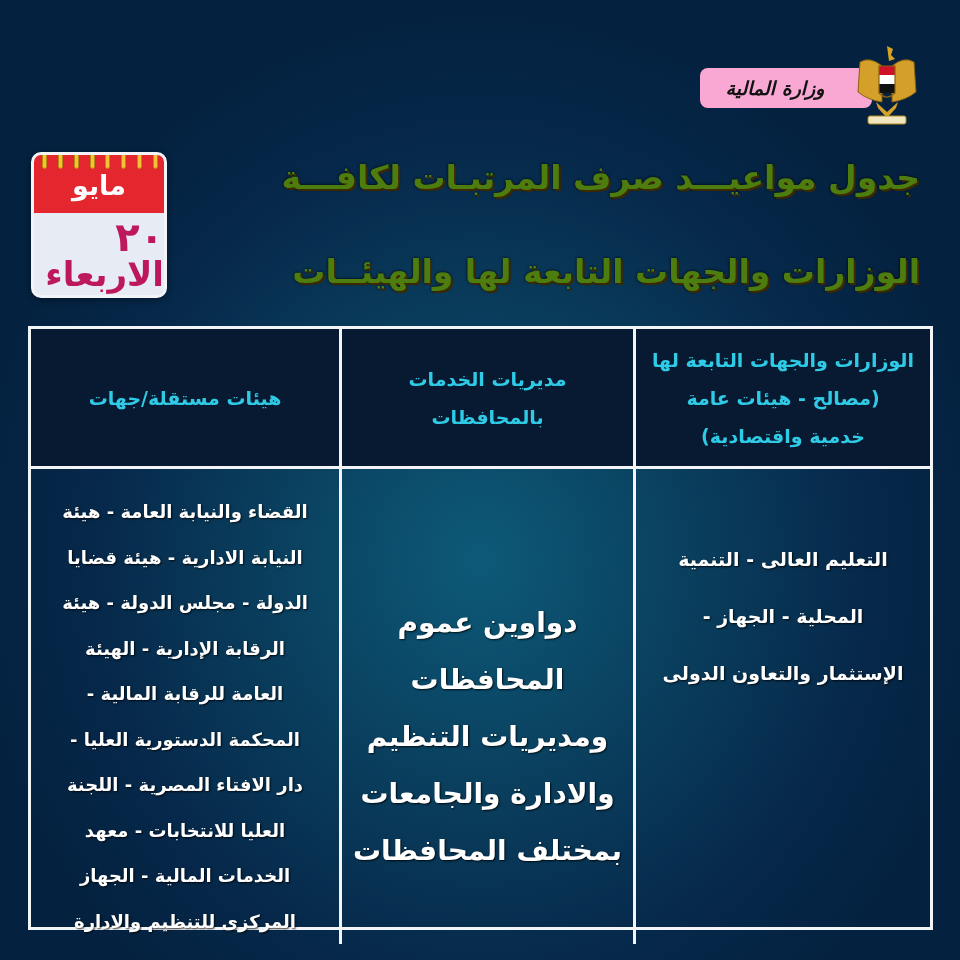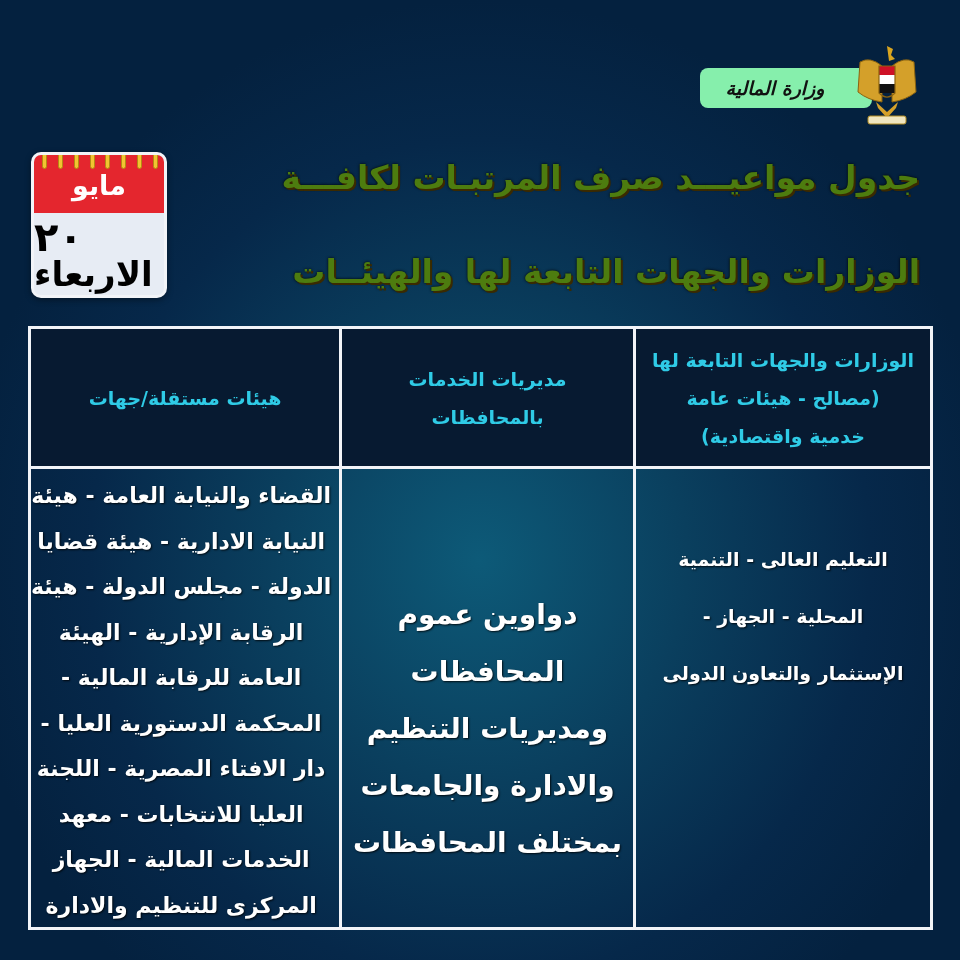--- a/index.html
+++ b/index.html
@@ -9,21 +9,21 @@
     font-family: "DejaVu Sans", sans-serif;
     background: radial-gradient(ellipse 520px 560px at 480px 560px, #0d5a78 0%, #0a3f5e 40%, #06284a 75%, #04213f 100%);
     color: #fff;
   }
   
   .logo-wrap {
     position: absolute; left: 700px; top: 42px; width: 230px; height: 90px;
   }
   .logo-pill {
     position: absolute; left: 0; top: 26px; width: 172px; height: 40px;
-    background: #86efac; border-radius: 8px;
+    background: #f9a8d4; border-radius: 8px;
     display: flex; align-items: center; justify-content: center;
     padding-right: 22px;
   }
   .logo-pill span {
     color: #111; font-family: "DejaVu Serif", serif; font-weight: bold;
     font-size: 19px; direction: rtl; font-style: italic;
   }
   .eagle {
     position: absolute; left: 152px; top: 0; width: 70px; height: 88px;
   }
@@ -36,21 +36,21 @@
   }
   .cal-top {
     height: 58px; background: #e4262e; display: flex; align-items: flex-end;
     justify-content: center; padding-bottom: 12px;
   }
   .cal-top span { color: #fff; font-weight: bold; font-size: 27px; direction: rtl; }
   .rings {
     position: absolute; left: 8px; top: -2px; width: 116px; display: flex; justify-content: space-between;
   }
   .ring { width: 5px; height: 16px; border-radius: 3px; background: #f2c431; border: 1px solid #b48a12; }
-  .cal-body { text-align: left; color: #000000; }
+  .cal-body { text-align: right; color: #be185d; }
   .cal-day { font-size: 40px; font-weight: bold; line-height: 44px; margin-top: 2px; }
   .cal-weekday { font-size: 34px; font-weight: bold; line-height: 30px; direction: rtl; }
   
   .title {
     position: absolute; right: 40px; direction: rtl; text-align: right;
     color: #4d7c0f; font-weight: bold; font-size: 33px;
     text-shadow: 2px 2px 0 #3b2a00, 0 0 3px #000;
     white-space: nowrap;
   }
   .title.l1 { top: 158px; }
@@ -64,21 +64,21 @@
     direction: ltr;
   }
   .cell {
     border-left: 3px solid #f2f4f8;
     display: flex; align-items: center; justify-content: center;
     text-align: center; direction: rtl;
   }
   .cell.first { border-left: none; }
   .hdr { background: #071a31; border-bottom: 3px solid #f2f4f8; color: #2fcbe6; font-weight: bold; font-size: 19px; line-height: 38px; }
   .body-cell { color: #ffffff; font-weight: bold; text-shadow: 1px 1px 2px rgba(0,0,0,.8); }
-  .col-left { font-size: 22px; line-height: 45.5px; padding-top: 4px; align-items: flex-start; justify-content: flex-end; }
+  .col-left { font-size: 18px; line-height: 45.5px; padding-top: 20px; align-items: flex-start; }
   .col-mid { font-size: 28px; line-height: 57px; align-items: center; padding-top: 60px; }
   .col-right { font-size: 19px; line-height: 57px; align-items: flex-start; padding-top: 62px; }
   .lines { display: flex; flex-direction: column; }
 </style>
 </head>
 <body>
 
 <div class="logo-wrap">
   <div class="logo-pill">
     <span>وزارة المالية</span>

